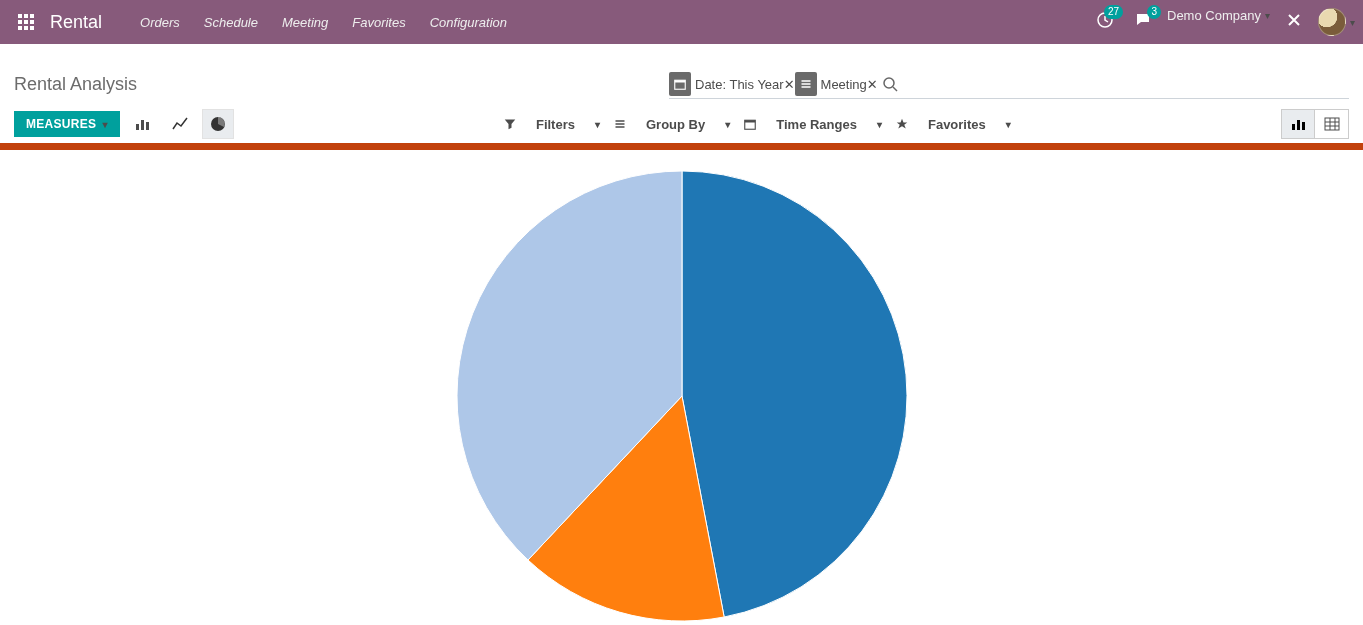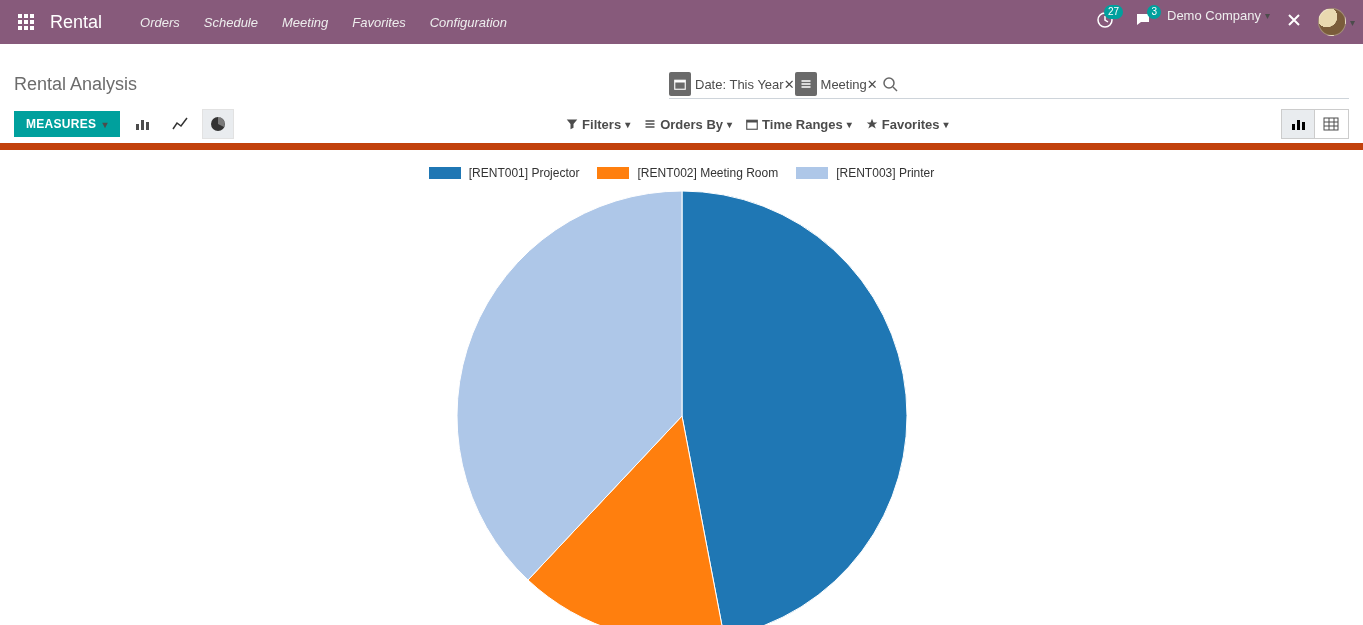--- a/index.html
+++ b/index.html
@@ -84,21 +84,21 @@
     letter-spacing:.3px;
   }
   .btn-icon {
     border:1px solid transparent; background:transparent;
     width:32px; height:30px; display:flex; align-items:center; justify-content:center;
     cursor:pointer; color:#4c4c4c;
   }
   .btn-icon.active { background:#e9ecef; border-color:#e2e2e2; }
 
   .filter-bar { display:flex; align-items:center; gap:14px; color:#4c4c4c; font-size:13px;}
-  .filter-item { display:flex; align-items:center; gap:4px; cursor:pointer; font-weight:600; color:#4c4c4c;}
+  .filter-item { display:flex; align-items:center; gap:20px; cursor:pointer; font-weight:600; color:#4c4c4c;}
   .caret-down { font-size:10px; color:#4c4c4c; }
 
   .right-controls { display:flex; align-items:center; gap:0; }
   .view-btn {
     border:1px solid #ccc; background:#fff; width:34px; height:30px;
     display:flex; align-items:center; justify-content:center; cursor:pointer;
   }
   .view-btn.active { background:#e9ecef; }
   .view-btn + .view-btn { border-left:none; }
 
@@ -243,21 +243,21 @@
         <svg class="icon sm" viewBox="0 0 16 16">
             <path d="M1 2h14l-5 6v5l-4 2V8z" fill="#4c4c4c"></path>
           </svg>
         <span>Filters</span>
         <span class="caret-down">▾</span>
       </div>
       <div class="filter-item">
         <svg class="icon sm" viewBox="0 0 16 16">
             <path d="M2 4h12M2 8h12M2 12h12" stroke="#4c4c4c" stroke-width="2"></path>
           </svg>
-        <span>Orders By</span>
+        <span>Group By</span>
         <span class="caret-down">▾</span>
       </div>
       <div class="filter-item">
         <svg class="icon sm" viewBox="0 0 16 16">
             <rect x="1" y="3" width="14" height="12" fill="none" stroke="#4c4c4c" stroke-width="1.5"></rect>
             <rect x="1" y="3" width="14" height="3" fill="#4c4c4c"></rect>
           </svg>
         <span>Time Ranges</span>
         <span class="caret-down">▾</span>
       </div>
@@ -282,34 +282,20 @@
         <svg class="icon" viewBox="0 0 16 16">
             <rect x="1" y="2" width="14" height="12" fill="none" stroke="#4c4c4c"></rect>
             <path d="M1 6h14M1 10h14M6 2v12M11 2v12" stroke="#4c4c4c"></path>
           </svg>
       </button>
     </div>
   </div>
 </div>
 
 <div class="chart-area">
-  <div class="legend" id="legend">
-      <div class="legend-item">
-        <span class="swatch" style="background: rgb(31, 119, 180);"></span>
-        <span>[RENT001] Projector</span>
-      </div>
-      <div class="legend-item">
-        <span class="swatch" style="background: rgb(255, 127, 14);"></span>
-        <span>[RENT002] Meeting Room</span>
-      </div>
-      <div class="legend-item">
-        <span class="swatch" style="background: rgb(174, 199, 232);"></span>
-        <span>[RENT003] Printer</span>
-      </div>
-    </div>
   <div class="pie-wrap">
     <svg id="pie" class="pie-svg" viewBox="0 0 460 460">
         <path d="M 230 230 L 230 5 A 225 225 0 0 1 272.1607957817881 451.01463141395493 Z" fill="#1f77b4" stroke="#fff" stroke-width="1"></path>
         <path d="M 230 230 L 272.1607957817881 451.01463141395493 A 225 225 0 0 1 75.97690116604511 394.0179411698176 Z" fill="#ff7f0e" stroke="#fff" stroke-width="1"></path>
         <path d="M 230 230 L 75.97690116604511 394.0179411698176 A 225 225 0 0 1 229.99999999999997 5 Z" fill="#aec7e8" stroke="#fff" stroke-width="1"></path>
       </svg>
   </div>
 </div>
 
 </body></html>

